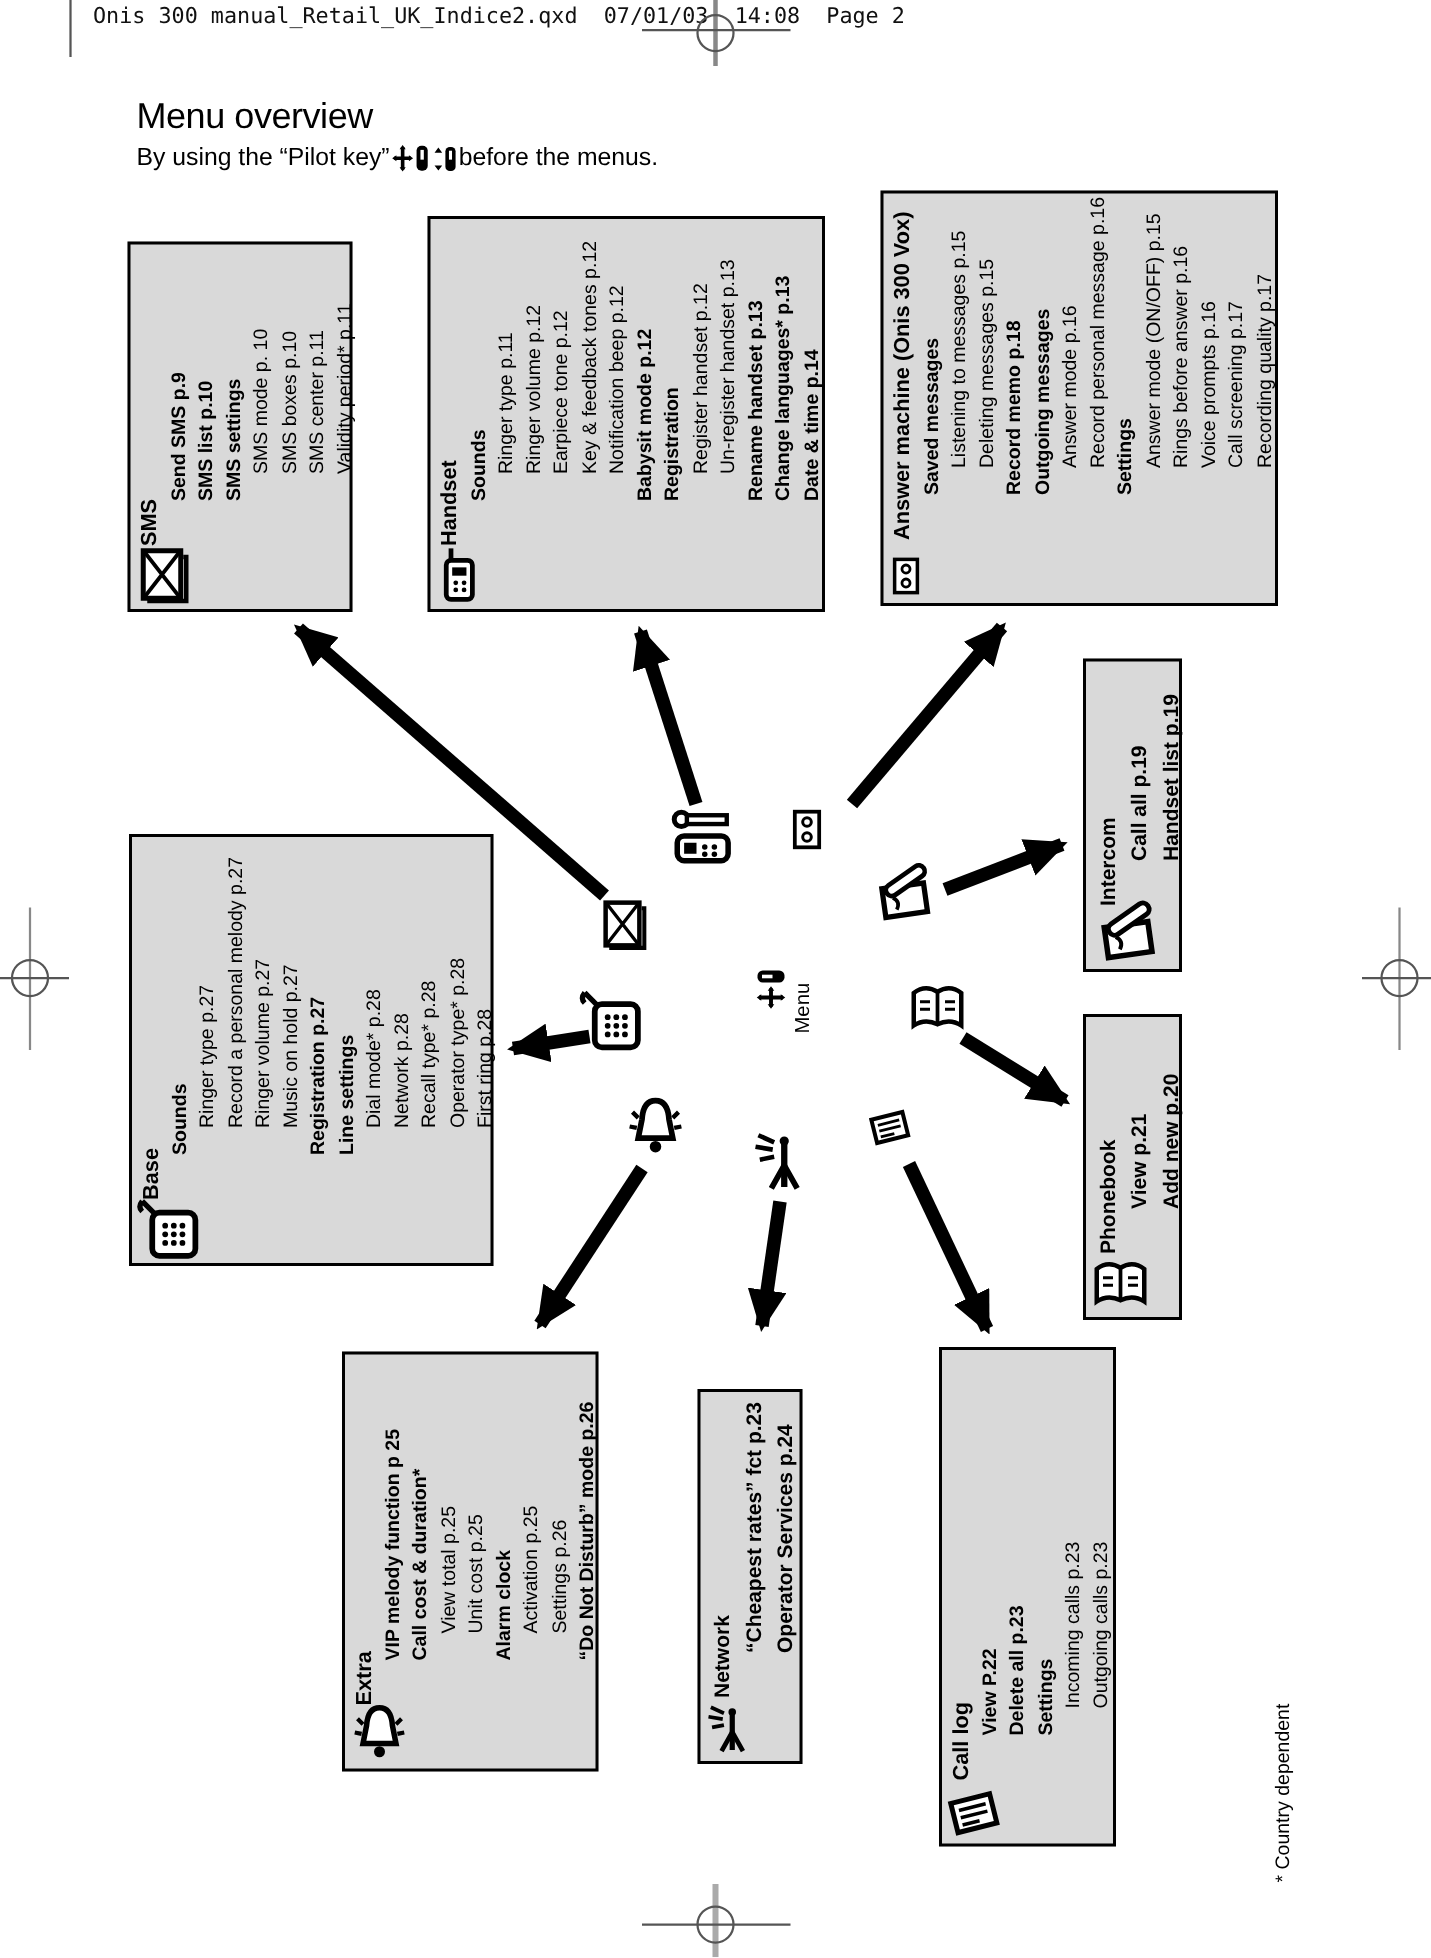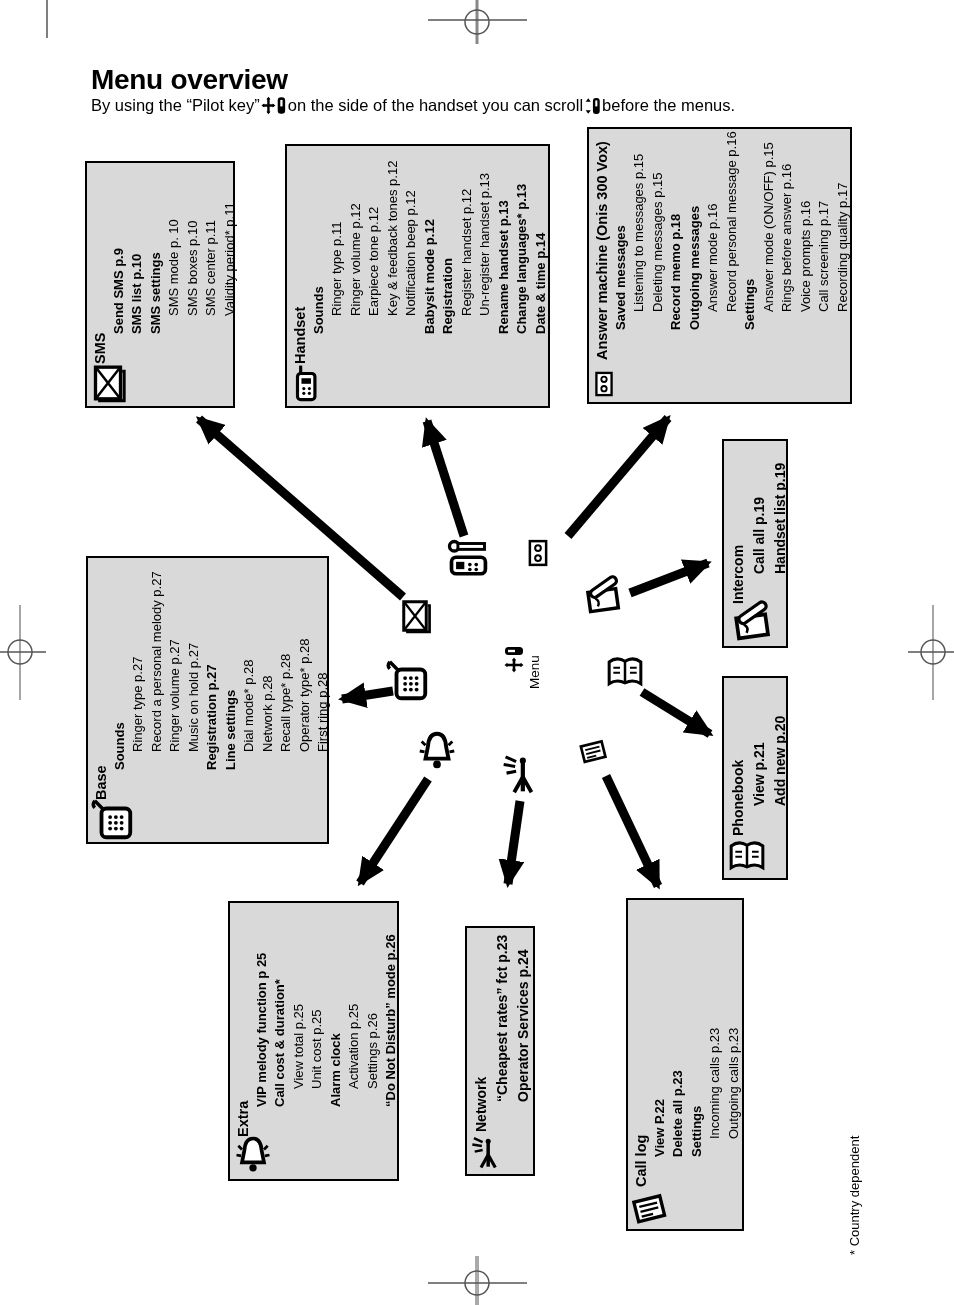--- a/index.html
+++ b/index.html
@@ -1,20 +1,20 @@
 <!DOCTYPE html>
 <html><head>
 <meta charset="utf-8">
 <style>
   html,body{margin:0;padding:0;background:#fff;}
   #page{position:relative;width:954px;height:1305px;background:#fff;overflow:hidden;
         font-family:"Liberation Sans",sans-serif;color:#000;}
   #header{position:absolute;left:62px;top:3px;z-index:1;
           font-family:"DejaVu Sans Mono",monospace;font-size:14.5px;white-space:pre;color:#111;}
-  #title{position:absolute;left:91px;top:64px;z-index:1;font-size:28px;font-weight:bold;letter-spacing:-.3px;}
+  #title{position:absolute;left:91px;top:64px;z-index:1;font-size:24px;font-weight:normal;letter-spacing:-.3px;}
   #subtitle{position:absolute;left:91px;top:96px;z-index:1;font-size:16.5px;display:flex;align-items:center;gap:1px;white-space:nowrap;}
   #overlay{position:absolute;left:0;top:0;z-index:2;pointer-events:none;}
   .box{position:absolute;background:#d9d9d9;border:2px solid #000;box-sizing:border-box;z-index:3;}
   .rot{position:absolute;top:0;left:0;transform-origin:0 0;overflow:hidden;padding-top:4px;box-sizing:border-box;}
   .row{line-height:18.5px;font-size:13px;white-space:nowrap;}
   .b{font-weight:bold;}
   .t{padding-left:46px;font-size:14.5px;}
   .l1{padding-left:76px;}
   .l2{padding-left:94px;}
   .big .row{line-height:21px;font-size:14px;}
@@ -47,32 +47,32 @@
   #menu-label .rot{width:48px;height:26px;transform:translateY(48px) rotate(-90deg);padding-top:0;}
   #footnote{position:absolute;left:846px;top:1093px;width:24px;height:162px;z-index:3;}
   #footnote .rot{width:162px;height:24px;transform:translateY(162px) rotate(-90deg);padding-top:0;}
   #center-pilot{left:500px;top:644px;width:28px;height:30px;transform:rotate(-90deg);}
 </style>
 </head>
 <body>
 
 <div id="page">
 
+  <div id="header">Onis 300 manual_Retail_UK_Indice2.qxd  07/01/03  14:08  Page 2</div>
   <div id="title">Menu overview</div>
   <div id="subtitle">
     <span>By using the “Pilot key”</span>
     <span class="inline-icon" style="width:26px;height:19px;">
         <svg viewBox="0 0 28 20">
           <path d="M8,2 L8,18 M2,10 L14,10" stroke="#000" stroke-width="2.6"></path>
           <path d="M8,0.5 L5.8,3.5 L10.2,3.5 Z M8,19.5 L5.8,16.5 L10.2,16.5 Z M0.5,10 L3.5,7.8 L3.5,12.2 Z M15.5,10 L12.5,7.8 L12.5,12.2 Z" fill="#000"></path>
           <rect x="18" y="1" width="8" height="18" rx="3.5" fill="#000"></rect>
           <rect x="20.8" y="4" width="2.4" height="7" fill="#fff"></rect>
         </svg>
       </span>
-    <span>on the side of the handset you can scroll</span>
     <span class="inline-icon" style="width:17px;height:18px;">
         <svg viewBox="0 0 20 20">
           <path d="M5,1 L2,5 L8,5 Z M5,19 L2,15 L8,15 Z" fill="#000"></path>
           <rect x="10.5" y="0.5" width="8" height="19" rx="3.5" fill="#000"></rect>
           <rect x="13.3" y="3.5" width="2.4" height="7" fill="#fff"></rect>
         </svg>
       </span>
     <span>before the menus.</span>
   </div>
 

